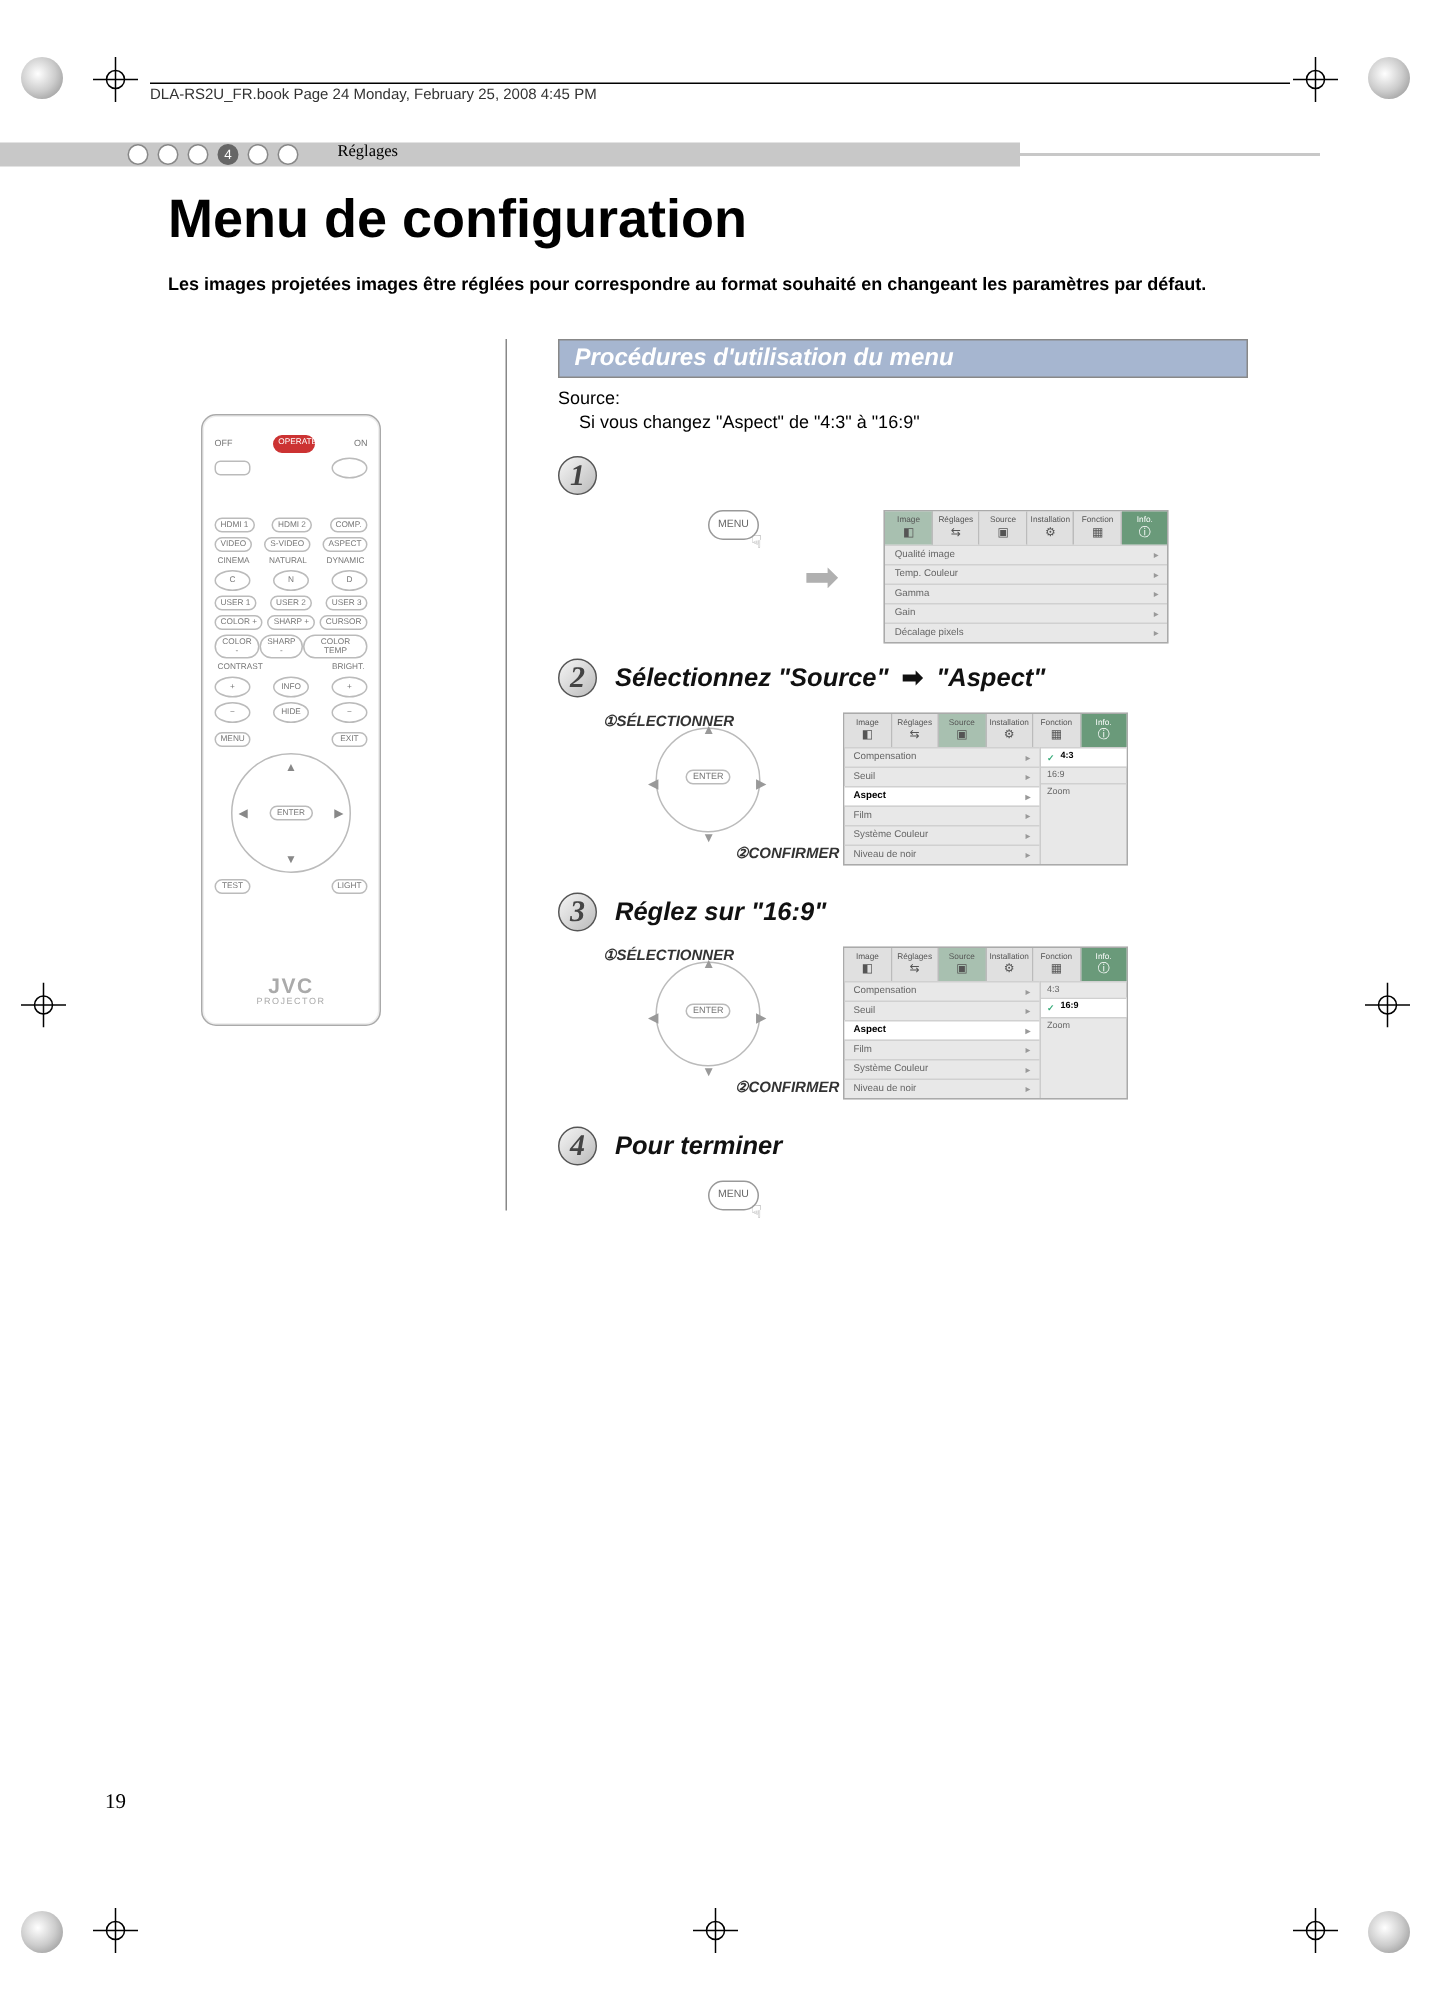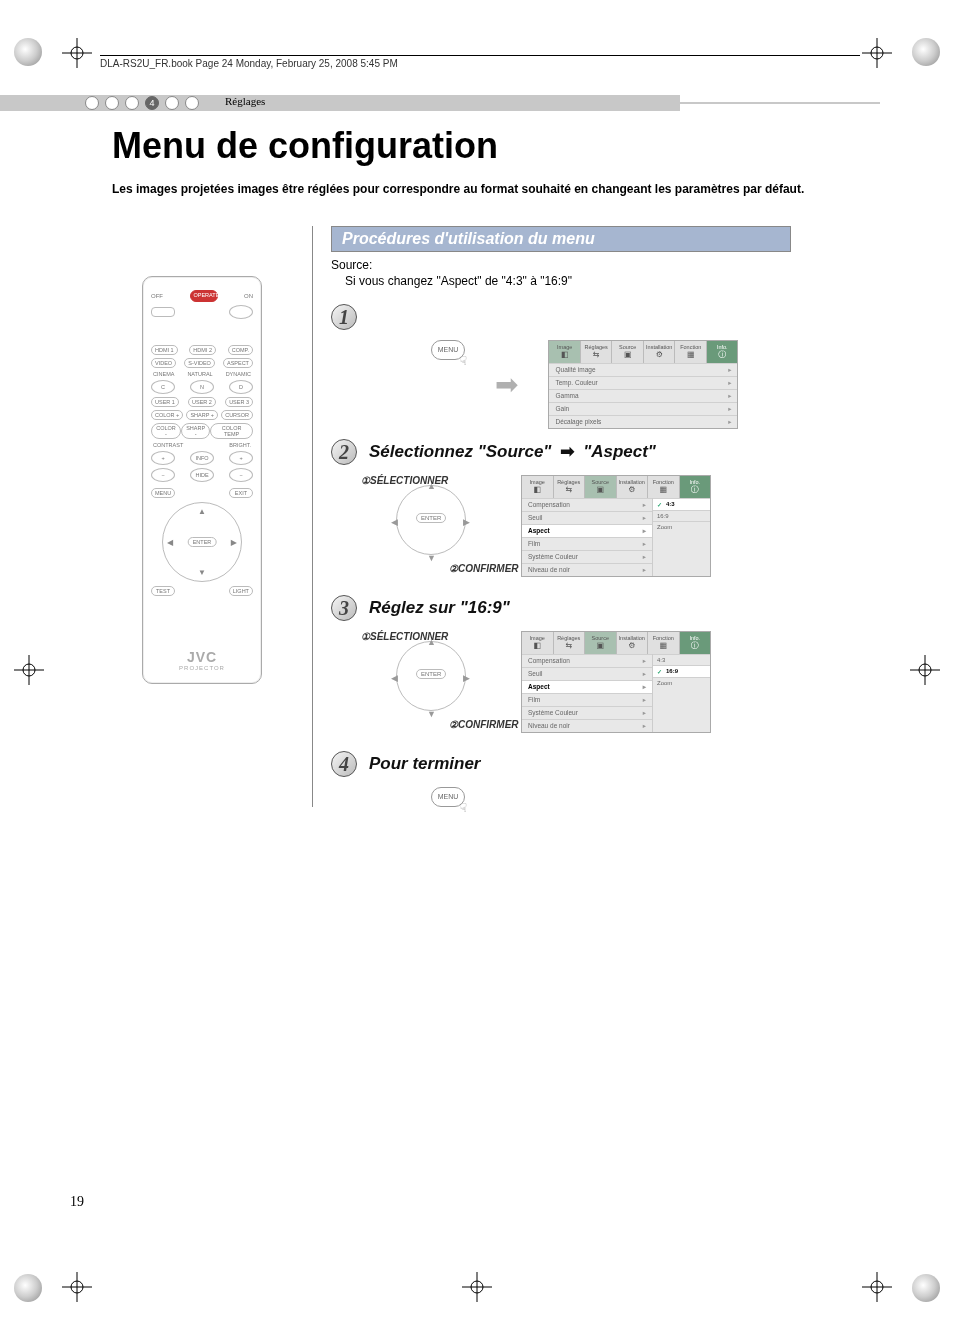--- a/index.html
+++ b/index.html
@@ -46,21 +46,21 @@
   .content {
     position:absolute; left:112px; top:125px; width:720px;
   }
   h1.title {
     font-family: "Arial Black", Arial, sans-serif;
     font-weight:900; font-size:36px; margin:0 0 14px 0;
   }
   .intro { font-size:12px; font-weight:bold; margin-bottom:28px; line-height:1.4; }
   .columns { display:flex; gap:20px; }
   .col-left { width:180px; }
-  .col-right { flex:1; border-left:1px solid #888; padding-left:18px; }
+  .col-right { flex:1; border-left:1px solid #888; padding-left:34px;margin-left:41px; }
 
   
   .remote {
     width:120px; margin:50px auto 0 auto; border:1px solid #aaa; border-radius:10px;
     background:#fff; padding:10px 8px 12px 8px; font-size:6px; color:#777; text-align:center;
     box-shadow:0 0 0 1px #eee inset;
   }
   .remote .row { display:flex; justify-content:space-between; align-items:center; margin:3px 0; }
   .rbtn { border:1px solid #bbb; border-radius:8px; padding:1px 3px; font-size:5.5px; min-width:24px; background:#fff; }
   .rbtn.round { width:14px; height:14px; border-radius:50%; padding:0; line-height:12px; }
@@ -195,21 +195,21 @@
 </div>
 <div class="reg-mark" style="bottom:38px; right:62px;">
   <svg viewBox="0 0 30 30">
       <circle cx="15" cy="15" r="6" fill="none" stroke="#000"></circle>
       <line x1="15" y1="0" x2="15" y2="30" stroke="#000"></line>
       <line x1="0" y1="15" x2="30" y2="15" stroke="#000"></line>
     </svg>
 </div>
 <div class="spiral" style="bottom:38px; right:14px;"></div>
 
-<div class="header-line">DLA-RS2U_FR.book  Page 24  Monday, February 25, 2008  5:45 PM</div>
+<div class="header-line">DLA-RS2U_FR.book  Page 24  Monday, February 25, 2008  4:45 PM</div>
 
 <div class="ribbon">
   <div class="circles">
     <div class="rc"></div>
     <div class="rc"></div>
     <div class="rc"></div>
     <div class="rc filled">4</div>
     <div class="rc"></div>
     <div class="rc"></div>
   </div>

